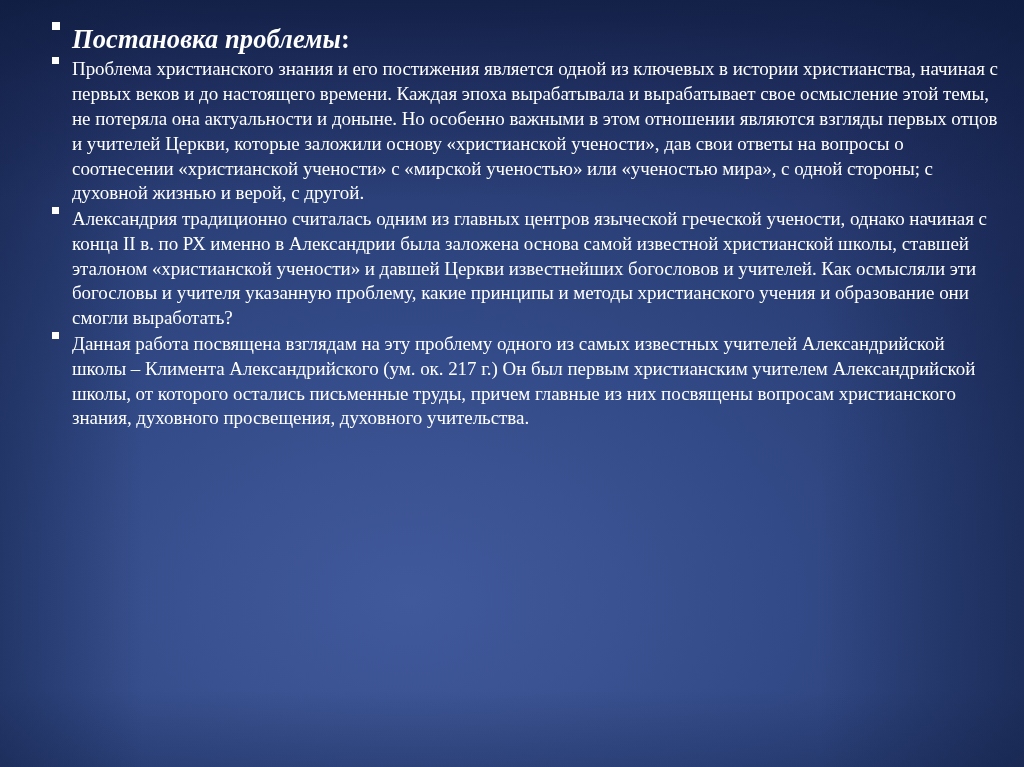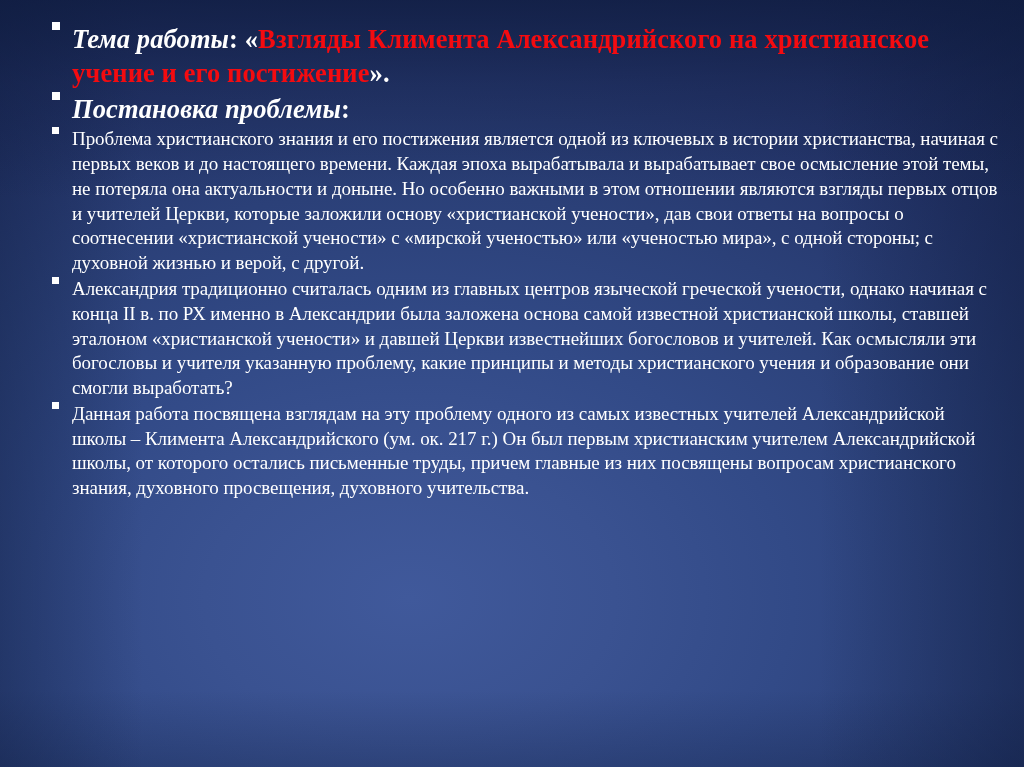--- a/index.html
+++ b/index.html
@@ -118,24 +118,20 @@
 </style>
 </head>
 <body>
 
 <div id="slide">
   <div id="slide-bg"></div>
 
   <div id="content">
     <ul class="bullets">
 
-      <li class="bullet head">
-        <span class="marker"></span>
-        <span>Тема работы</span><span class="run-normal">: </span><span class="run-plain">«</span><span class="run-accent">Взгляды Климента Александрийского на христианское учение и его постижение</span><span class="run-plain">»</span><span class="run-plain">.</span>
-      </li>
 
       <li class="bullet head spaced-s">
         <span class="marker"></span>
         <span>Постановка проблемы</span><span class="run-normal">:</span>
       </li>
 
       <li class="bullet body spaced-s">
         <span class="marker"></span>
         <span>Проблема христианского знания и его постижения является одной из ключевых в истории христианства, начиная с первых веков и до настоящего времени. Каждая эпоха вырабатывала и вырабатывает свое осмысление этой темы, не потеряла она актуальности и доныне. Но особенно важными в этом отношении являются взгляды первых отцов и учителей Церкви, которые заложили основу «христианской учености», дав свои ответы на вопросы о соотнесении «христианской учености» с «мирской ученостью» или «ученостью мира», с одной стороны; с духовной жизнью и верой, с другой.</span>
       </li>

